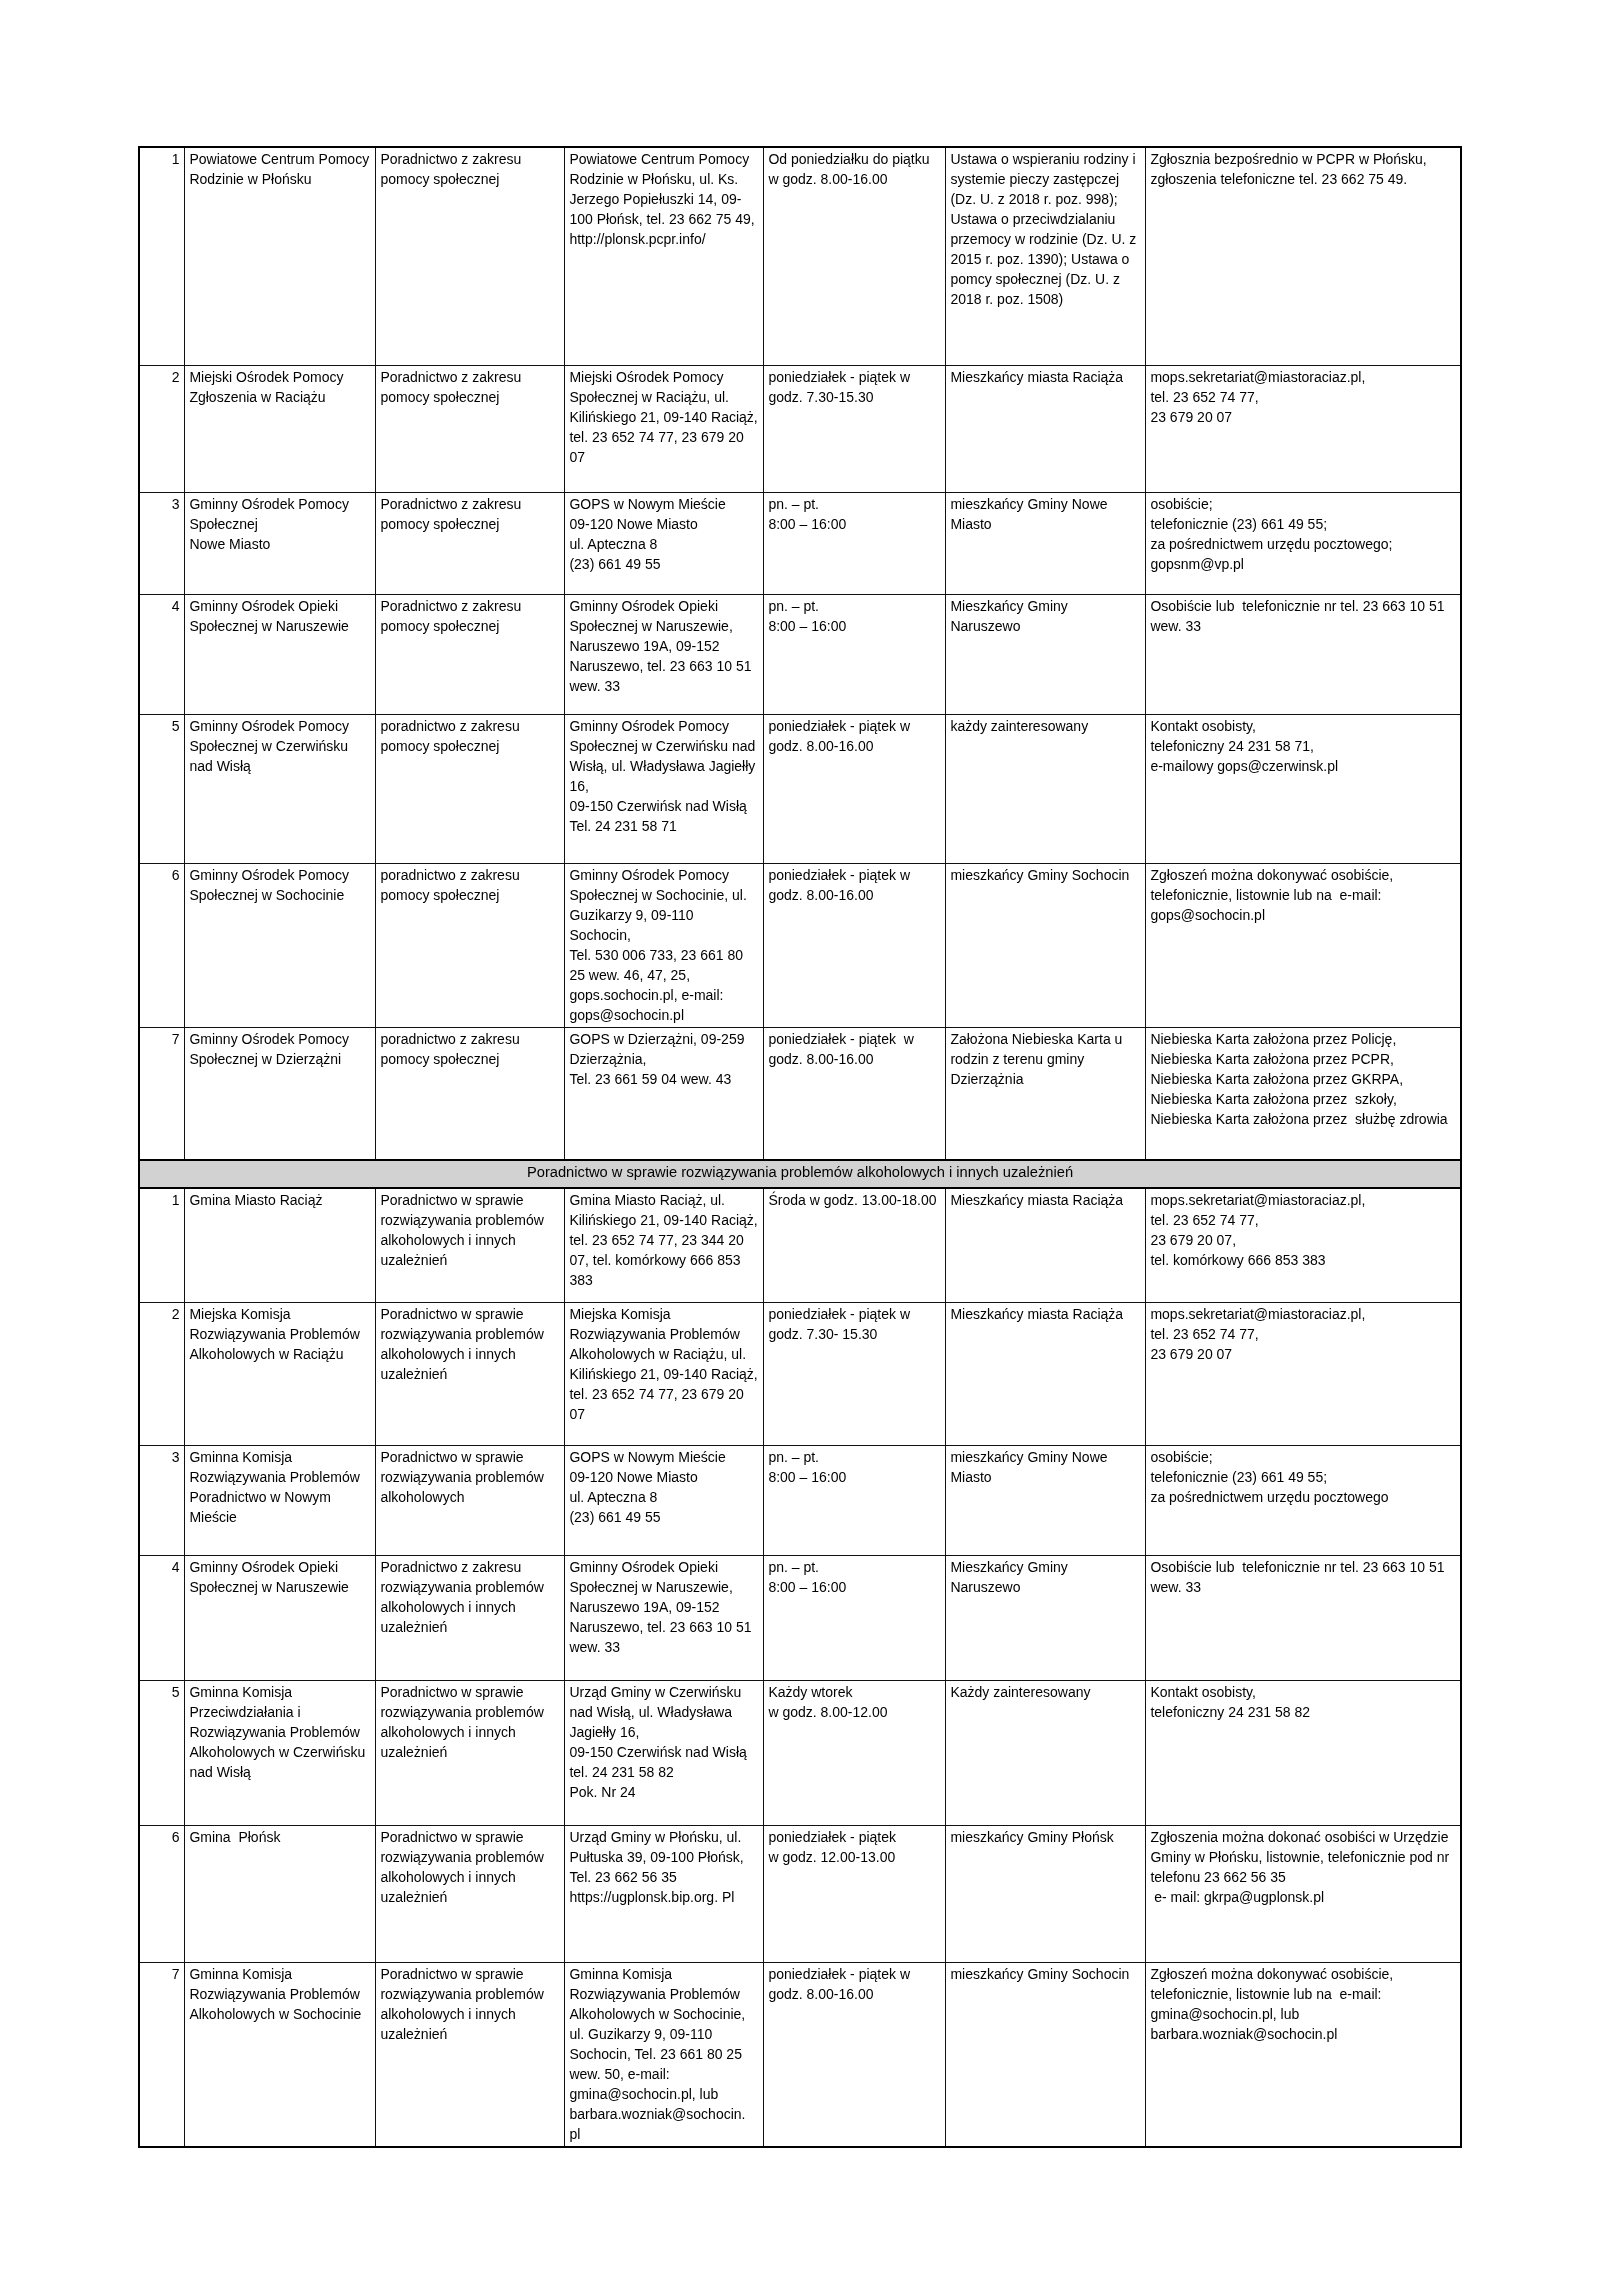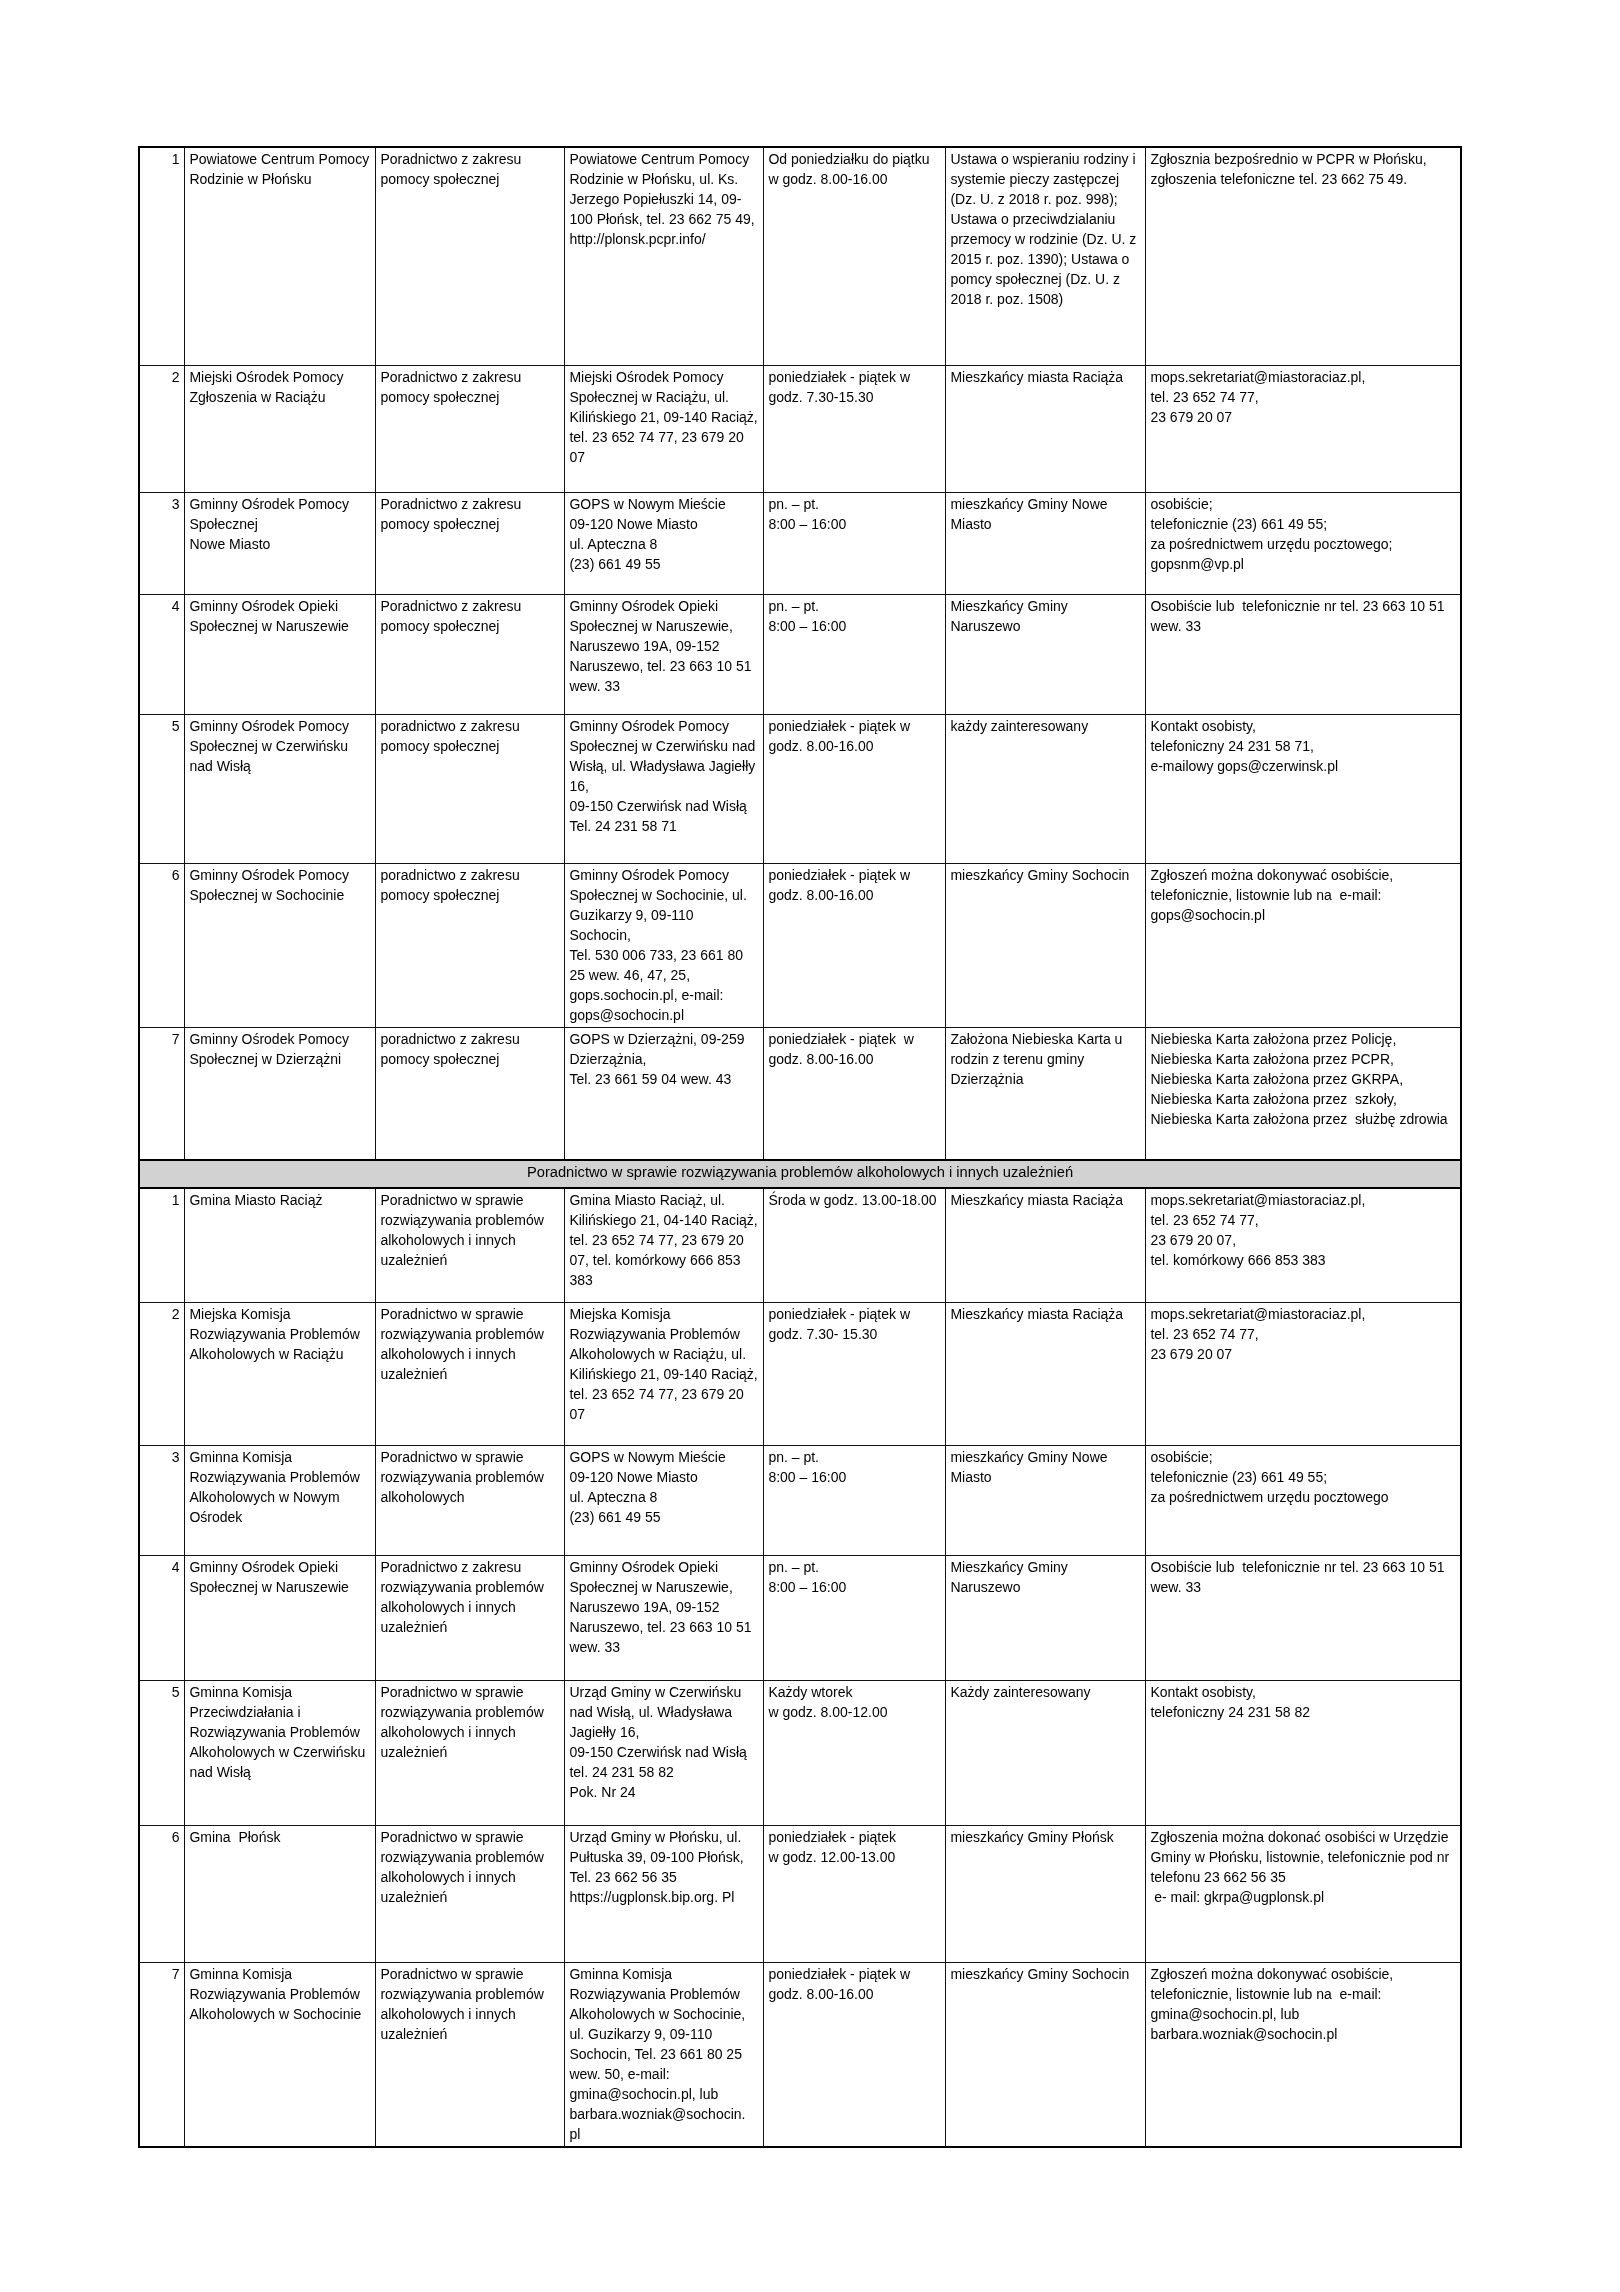--- a/index.html
+++ b/index.html
@@ -147,42 +147,42 @@
 Niebieska Karta założona przez  szkoły,
 Niebieska Karta założona przez  służbę zdrowia</td>
       </tr>
       <tr class="section-row" style="height: 28px;">
         <td colspan="7">Poradnictwo w sprawie rozwiązywania problemów alkoholowych i innych uzależnień</td>
       </tr>
       <tr style="height: 114px;">
         <td class="lp">1</td>
         <td class="name">Gmina Miasto Raciąż</td>
         <td class="type">Poradnictwo w sprawie rozwiązywania problemów alkoholowych i innych uzależnień</td>
-        <td class="address">Gmina Miasto Raciąż, ul. Kilińskiego 21, 04-140 Raciąż, tel. 23 652 74 77, 23 679 20 07, tel. komórkowy 666 853 383</td>
+        <td class="address">Gmina Miasto Raciąż, ul. Kilińskiego 21, 09-140 Raciąż, tel. 23 652 74 77, 23 344 20 07, tel. komórkowy 666 853 383</td>
         <td class="hours">Środa w godz. 13.00-18.00</td>
         <td class="recipients">Mieszkańcy miasta Raciąża</td>
         <td class="registration">mops.sekretariat@miastoraciaz.pl,
 tel. 23 652 74 77,
 23 679 20 07,
 tel. komórkowy 666 853 383</td>
       </tr>
       <tr style="height: 143px;">
         <td class="lp">2</td>
         <td class="name">Miejska Komisja Rozwiązywania Problemów Alkoholowych w Raciążu</td>
         <td class="type">Poradnictwo w sprawie rozwiązywania problemów alkoholowych i innych uzależnień</td>
         <td class="address">Miejska Komisja Rozwiązywania Problemów Alkoholowych w Raciążu, ul. Kilińskiego 21, 09-140 Raciąż, tel. 23 652 74 77, 23 679 20 07</td>
         <td class="hours">poniedziałek - piątek w godz. 7.30- 15.30</td>
         <td class="recipients">Mieszkańcy miasta Raciąża</td>
         <td class="registration">mops.sekretariat@miastoraciaz.pl,
 tel. 23 652 74 77,
 23 679 20 07</td>
       </tr>
       <tr style="height: 110px;">
         <td class="lp">3</td>
-        <td class="name">Gminna Komisja Rozwiązywania Problemów Alkoholowych w Nowym Ośrodek</td>
+        <td class="name">Gminna Komisja Rozwiązywania Problemów Poradnictwo w Nowym Mieście</td>
         <td class="type">Poradnictwo w sprawie rozwiązywania problemów alkoholowych</td>
         <td class="address">GOPS w Nowym Mieście
 09-120 Nowe Miasto
 ul. Apteczna 8
 (23) 661 49 55</td>
         <td class="hours">pn. – pt.
 8:00 – 16:00</td>
         <td class="recipients">mieszkańcy Gminy Nowe Miasto</td>
         <td class="registration">osobiście;
 telefonicznie (23) 661 49 55;

